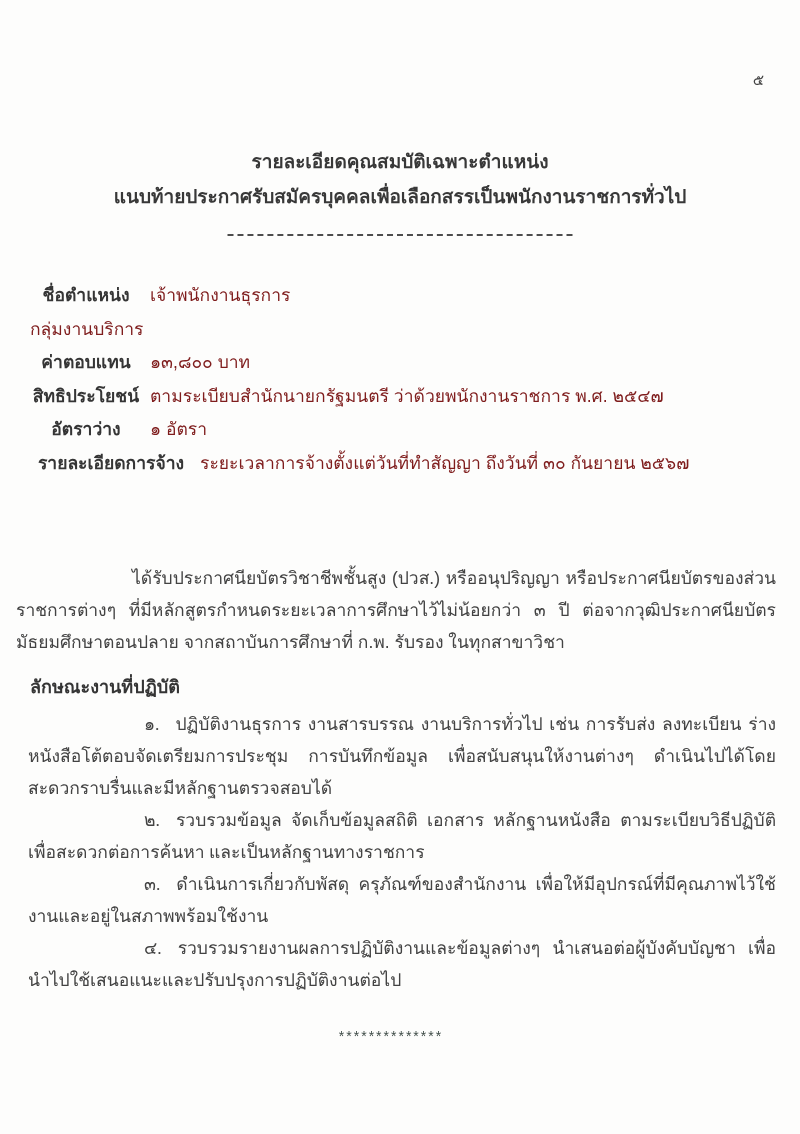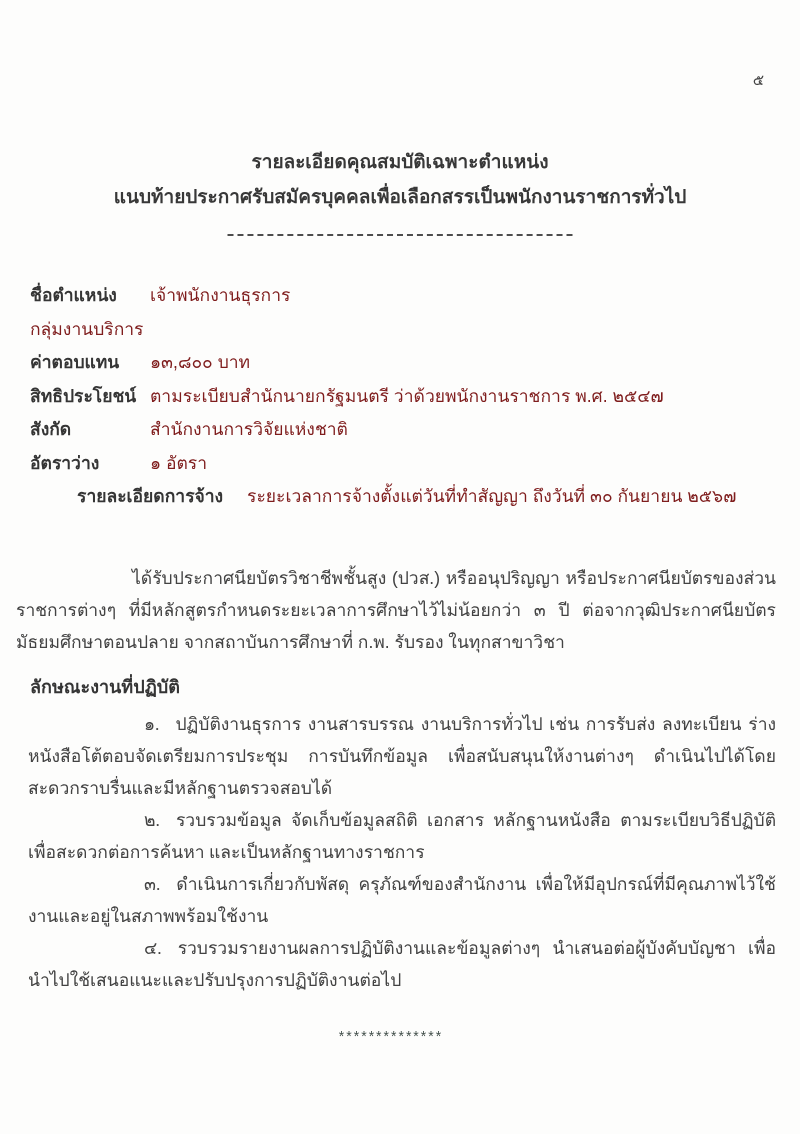--- a/index.html
+++ b/index.html
@@ -48,31 +48,31 @@
     top: 279px;
     left: 30px;
     right: 24px;
   }
   .field-row {
     display: flex;
     align-items: baseline;
     min-height: 33.5px;
     font-size: 17.5px;
     line-height: 33.5px;
+    text-align: center;
   }
   .field-label {
     font-weight: bold;
     min-width: 112px;
     white-space: nowrap;
     padding-right: 8px;
     color: #353535;
   }
   .field-label.wide {
     min-width: 162px;
-    margin-left: 47px;
   }
   .field-value {
     color: #7f1d1d;
     white-space: nowrap;
   }
   .section-heading {
     position: absolute;
     left: 30px;
     font-weight: bold;
     font-size: 18px;
@@ -146,24 +146,20 @@
     </div>
     <div class="field-row">
       <span class="field-label">ค่าตอบแทน</span>
       <span class="field-value">๑๓,๘๐๐ บาท</span>
     </div>
     <div class="field-row">
       <span class="field-label">สิทธิประโยชน์</span>
       <span class="field-value">ตามระเบียบสำนักนายกรัฐมนตรี ว่าด้วยพนักงานราชการ พ.ศ. ๒๕๔๗</span>
     </div>
     <div class="field-row">
-      <span class="field-label">สังกัด</span>
-      <span class="field-value">สำนักงานการวิจัยแห่งชาติ</span>
-    </div>
-    <div class="field-row">
       <span class="field-label">อัตราว่าง</span>
       <span class="field-value">๑ อัตรา</span>
     </div>
     <div class="field-row">
       <span class="field-label wide">รายละเอียดการจ้าง</span>
       <span class="field-value">ระยะเวลาการจ้างตั้งแต่วันที่ทำสัญญา ถึงวันที่ ๓๐ กันยายน ๒๕๖๗</span>
     </div>
   </div>
 
 

